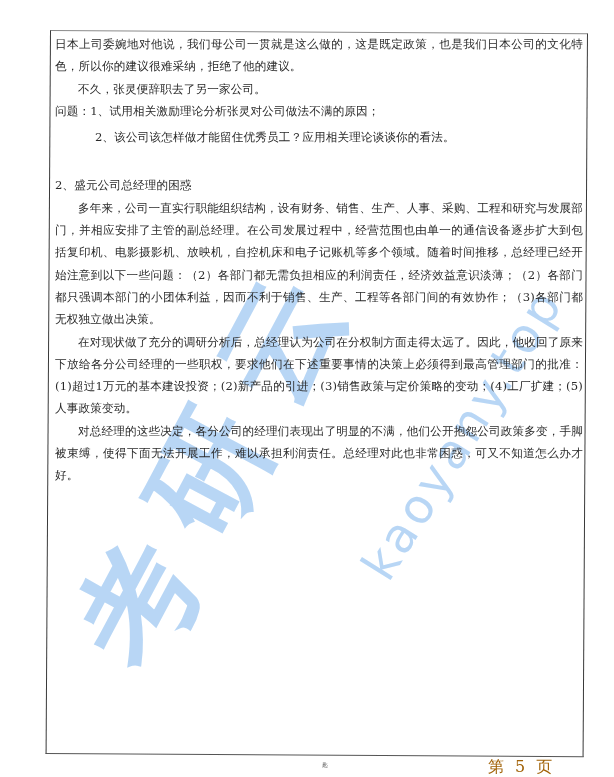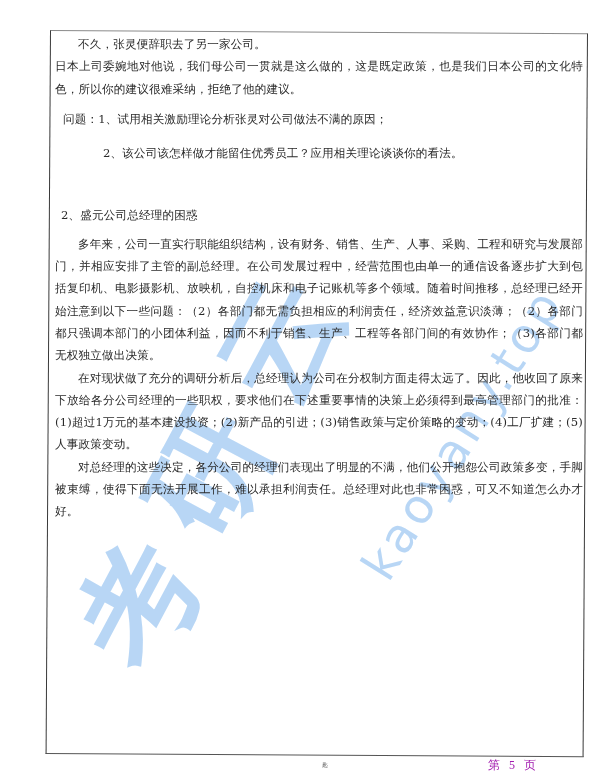--- a/index.html
+++ b/index.html
@@ -12,58 +12,57 @@
     border-left: 1.5px solid #3a3a3a; border-right: 1.5px solid #3a3a3a;
     border-top: 1px solid #8a8a8a; border-bottom: 1.5px solid #555;
     transform: rotate(0.35deg); transform-origin: 0 0;
   }
   .content {
     position: absolute; left: 55px; top: 33px; width: 528px;
     font-size: 11.6px; line-height: 22.3px; letter-spacing: 0.15px;
   }
   .p { margin: 0; text-align: justify; text-align-last: left; }
   .indent { text-indent: 23px; }
-  .q { margin: 8px; }
-  .q2 { margin: 12px; padding-left: 36px; }
+  .q { margin: 0; }
+  .q2 { margin: 4px; padding-left: 36px; }
   .gap { height: 22px; }
-  .heading { margin: 6px; }
+  .heading { margin: 0; }
   .watermark {
     position: absolute; pointer-events: none; color: #7fb6ee; opacity: 0.55;
     font-family: "DejaVu Sans", sans-serif;
   }
   .wm-cn {
     left: 50px; top: 250px; font-size: 120px; font-weight: bold;
     transform: rotate(-62deg); transform-origin: 0 0; letter-spacing: 30px;
     top: 620px; left: 40px;
   }
   .wm-en {
     left: 350px; top: 560px; font-size: 48px;
     transform: rotate(-58deg); transform-origin: 0 0; letter-spacing: 4px;
   }
   .footer-page {
-    position: absolute; left: 488px; top: 757px; font-size: 12px; color: #a21caf;
+    position: absolute; left: 488px; top: 757px; font-size: 16px; color: #a16207;
     letter-spacing: 3px;
-    font-family: Liberation Serif, serif;
   }
   .footer-mark {
     position: absolute; left: 322px; top: 761px; font-size: 6px; color: #666;
   }
 </style>
 </head>
 <body>
 
 <div class="frame"></div>
 
 <div class="watermark wm-cn">考研云</div>
 <div class="watermark wm-en">kaoyany.top</div>
 
 <div class="content">
   <section>
+    <p class="p">日本上司委婉地对他说，我们母公司一贯就是这么做的，这是既定政策，也是我们日本公司的文化特色，所以你的建议很难采纳，拒绝了他的建议。</p>
     <p class="p indent">不久，张灵便辞职去了另一家公司。</p>
-    <p class="p">日本上司委婉地对他说，我们母公司一贯就是这么做的，这是既定政策，也是我们日本公司的文化特色，所以你的建议很难采纳，拒绝了他的建议。</p>
     <p class="q"><span>问题：</span><span>1、试用相关激励理论分析张灵对公司做法不满的原因；</span></p>
     <p class="q2">2、该公司该怎样做才能留住优秀员工？应用相关理论谈谈你的看法。</p>
   </section>
 
   <div class="gap"></div>
 
   <section>
     <p class="heading">2、盛元公司总经理的困惑</p>
     <p class="p indent">多年来，公司一直实行职能组织结构，设有财务、销售、生产、人事、采购、工程和研究与发展部门，并相应安排了主管的副总经理。在公司发展过程中，经营范围也由单一的通信设备逐步扩大到包括复印机、电影摄影机、放映机，自控机床和电子记账机等多个领域。随着时间推移，总经理已经开始注意到以下一些问题：（2）各部门都无需负担相应的利润责任，经济效益意识淡薄；（2）各部门都只强调本部门的小团体利益，因而不利于销售、生产、工程等各部门间的有效协作；（3)各部门都无权独立做出决策。</p>
     <p class="p indent">在对现状做了充分的调研分析后，总经理认为公司在分权制方面走得太远了。因此，他收回了原来下放给各分公司经理的一些职权，要求他们在下述重要事情的决策上必须得到最高管理部门的批准：(1)超过1万元的基本建设投资；(2)新产品的引进；(3)销售政策与定价策略的变动；(4)工厂扩建；(5)人事政策变动。</p>

